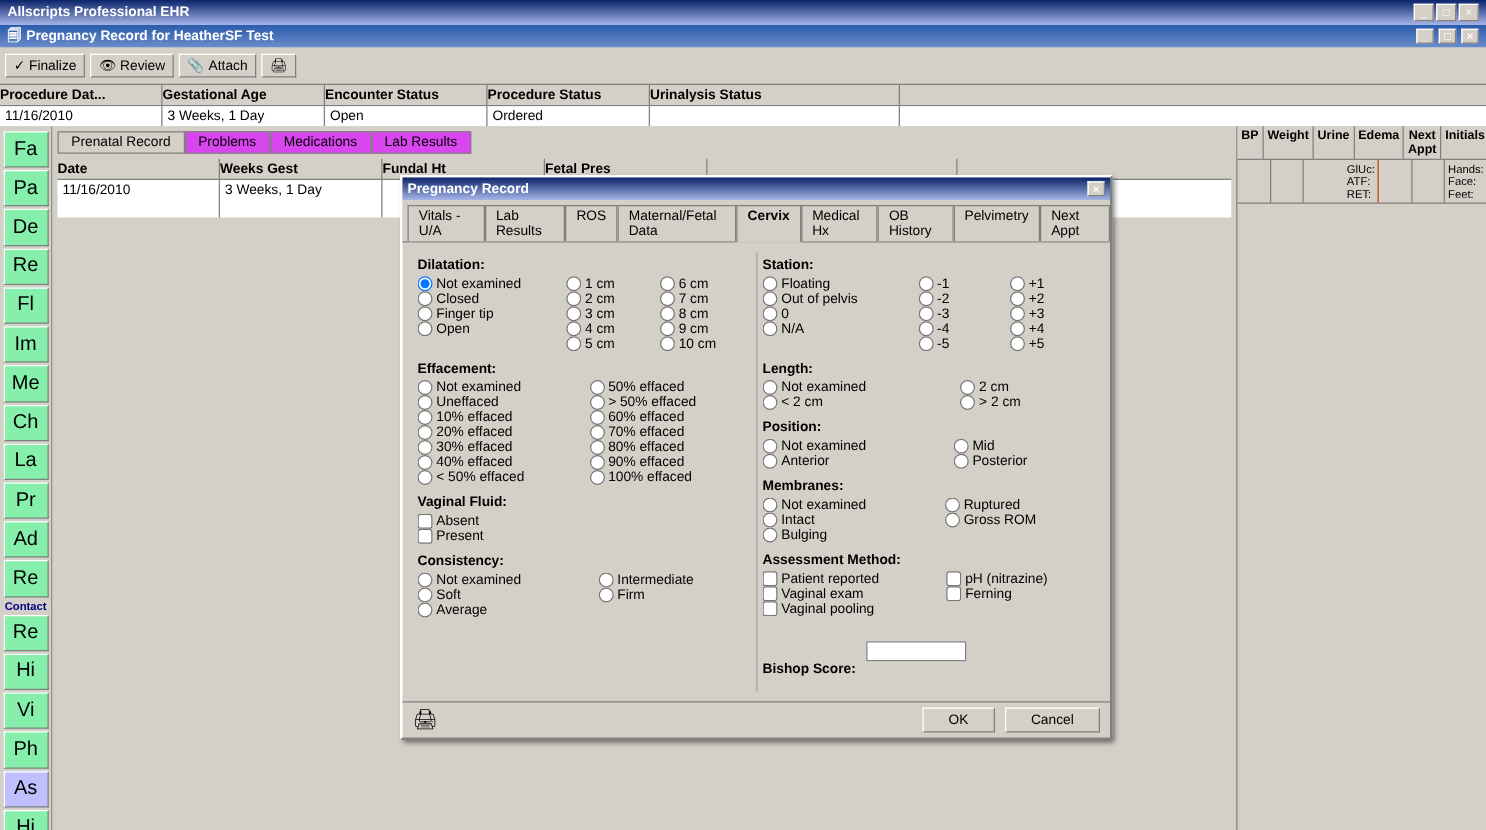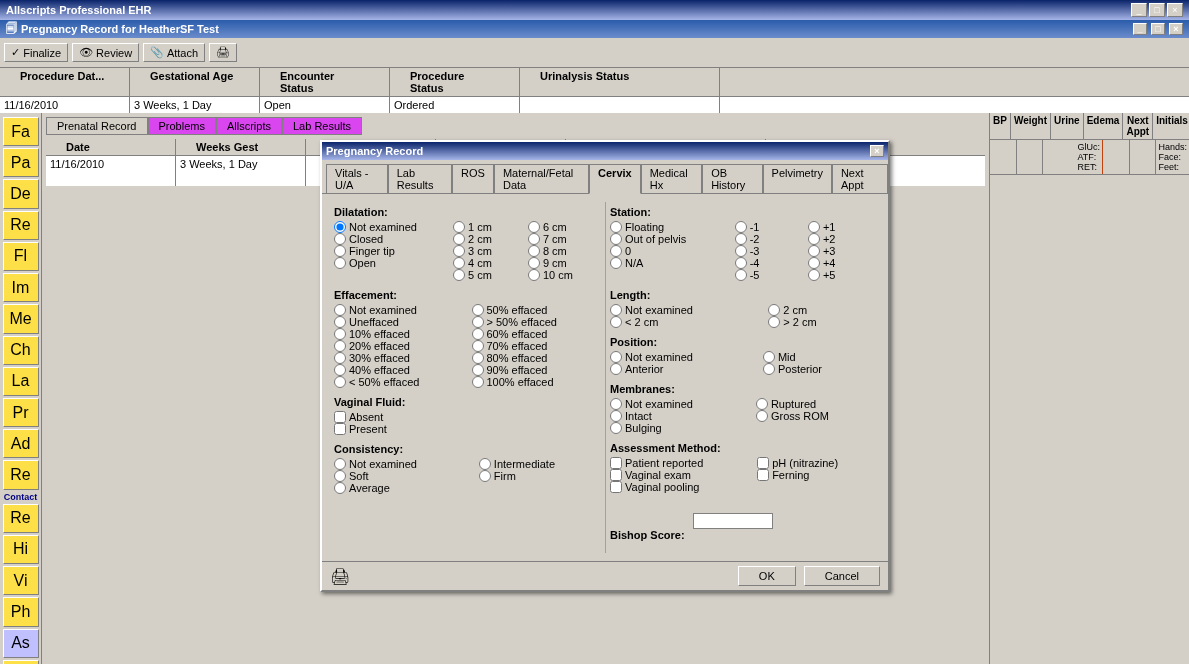--- a/index.html
+++ b/index.html
@@ -65,21 +65,21 @@
     
     .data-header {
       display: grid;
       grid-template-columns: 130px 130px 130px 130px 200px;
       background: #d4d0c8;
       border-bottom: 1px solid #808080;
       font-size: 11px;
       font-weight: bold;
     }
     .data-header-cell {
-      padding: 2px 20px;
+      padding: 2px 0;
       border-right: 1px solid #808080;
     }
 
     .data-row {
       display: grid;
       grid-template-columns: 130px 130px 130px 130px 200px;
       font-size: 11px;
     }
     .data-cell {
       padding: 2px 4px;
@@ -98,21 +98,21 @@
       background: #d4d0c8;
       border-right: 1px solid #808080;
       display: flex;
       flex-direction: column;
       align-items: center;
       padding-top: 4px;
       gap: 2px;
     }
     .sidebar-item {
       width: 36px; height: 36px;
-      background: #fde047;
+      background: #86efac;
       border: 1px solid;
       border-color: #fff #808080 #808080 #fff;
       display: flex; align-items: center; justify-content: center;
       cursor: pointer;
       font-size: 16px;
     }
 
     
     .content-area {
       flex: 1;
@@ -371,21 +371,21 @@
       <div class="sidebar-item">Ph</div>
       <div class="sidebar-item" style="background:#c0c0ff;">As</div>
       <div class="sidebar-item">Hi</div>
     </div>
 
     <div class="content-area">
 
       <div class="prenatal-tabs">
         <div class="prenatal-tab active">Prenatal Record</div>
         <div class="prenatal-tab">Problems</div>
-        <div class="prenatal-tab">Allscripts</div>
+        <div class="prenatal-tab">Medications</div>
         <div class="prenatal-tab">Lab Results</div>
       </div>
 
       <div class="data-header" style="margin-top:4px;">
         <div class="data-header-cell">Date</div>
         <div class="data-header-cell">Weeks Gest</div>
         <div class="data-header-cell">Fundal Ht</div>
         <div class="data-header-cell">Fetal Pres</div>
         <div class="data-header-cell"></div>
       </div>

